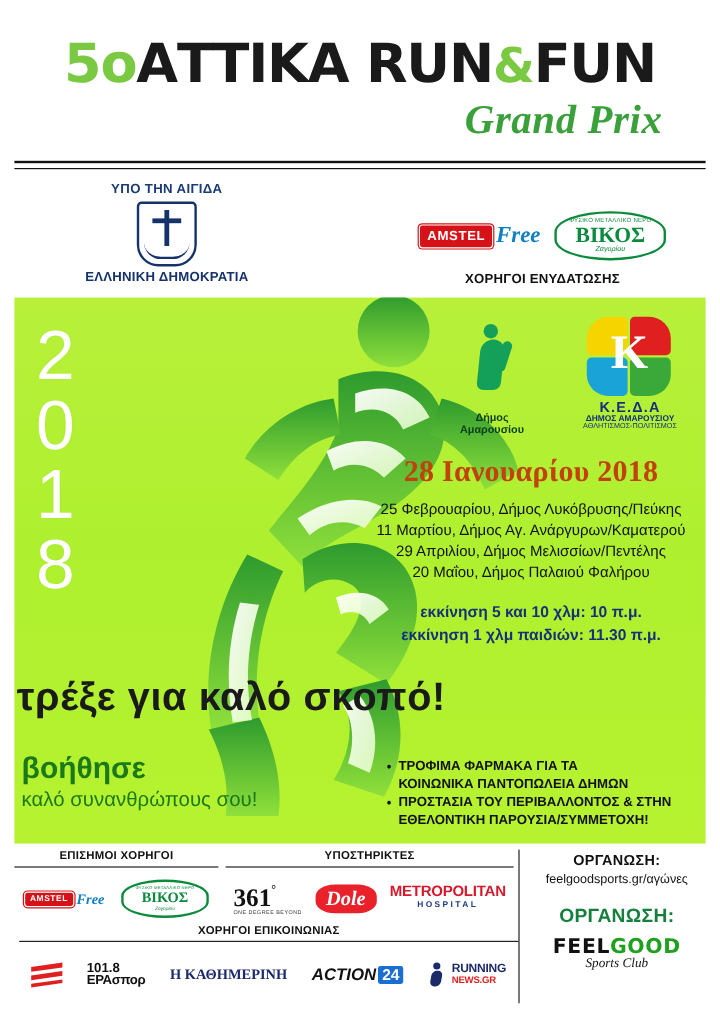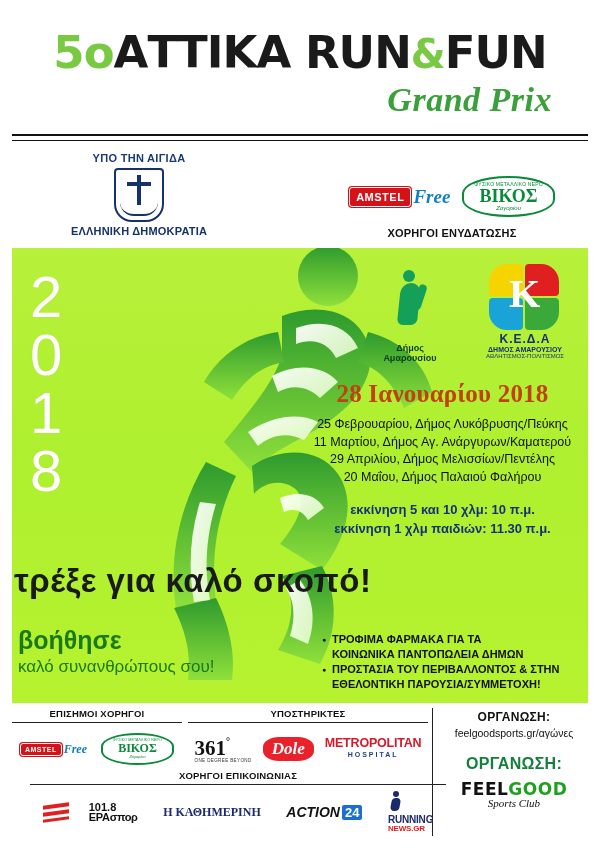--- a/index.html
+++ b/index.html
@@ -508,21 +508,21 @@
     letter-spacing: -0.2px;
   }
   .logo-metro .m2 {
     color: #1b3c86;
     font-size: 7px;
     font-weight: bold;
     letter-spacing: 2px;
   }
   .media {
     position: absolute;
-    left: 18px;
+    left: 4px;
     top: 62px;
     width: 416px;
   }
   .media-row {
     display: flex;
     align-items: center;
     justify-content: space-around;
     height: 46px;
     padding-top: 4px;
   }
@@ -574,22 +574,22 @@
   .logo-action .a2 {
     background: #1b6fd0;
     color: #fff;
     font-size: 13px;
     font-weight: bold;
     padding: 0 3px;
     border-radius: 2px;
   }
   .logo-running {
     display: flex;
+    align-items: center;
     gap: 4px;
-    flex-direction: column;
   }
   .run-icon {
     width: 16px;
     height: 20px;
     position: relative;
   }
   .run-icon .rh {
     position: absolute; left: 5px; top: 0; width: 6px; height: 6px;
     border-radius: 50%; background: #1b2a6b;
   }

